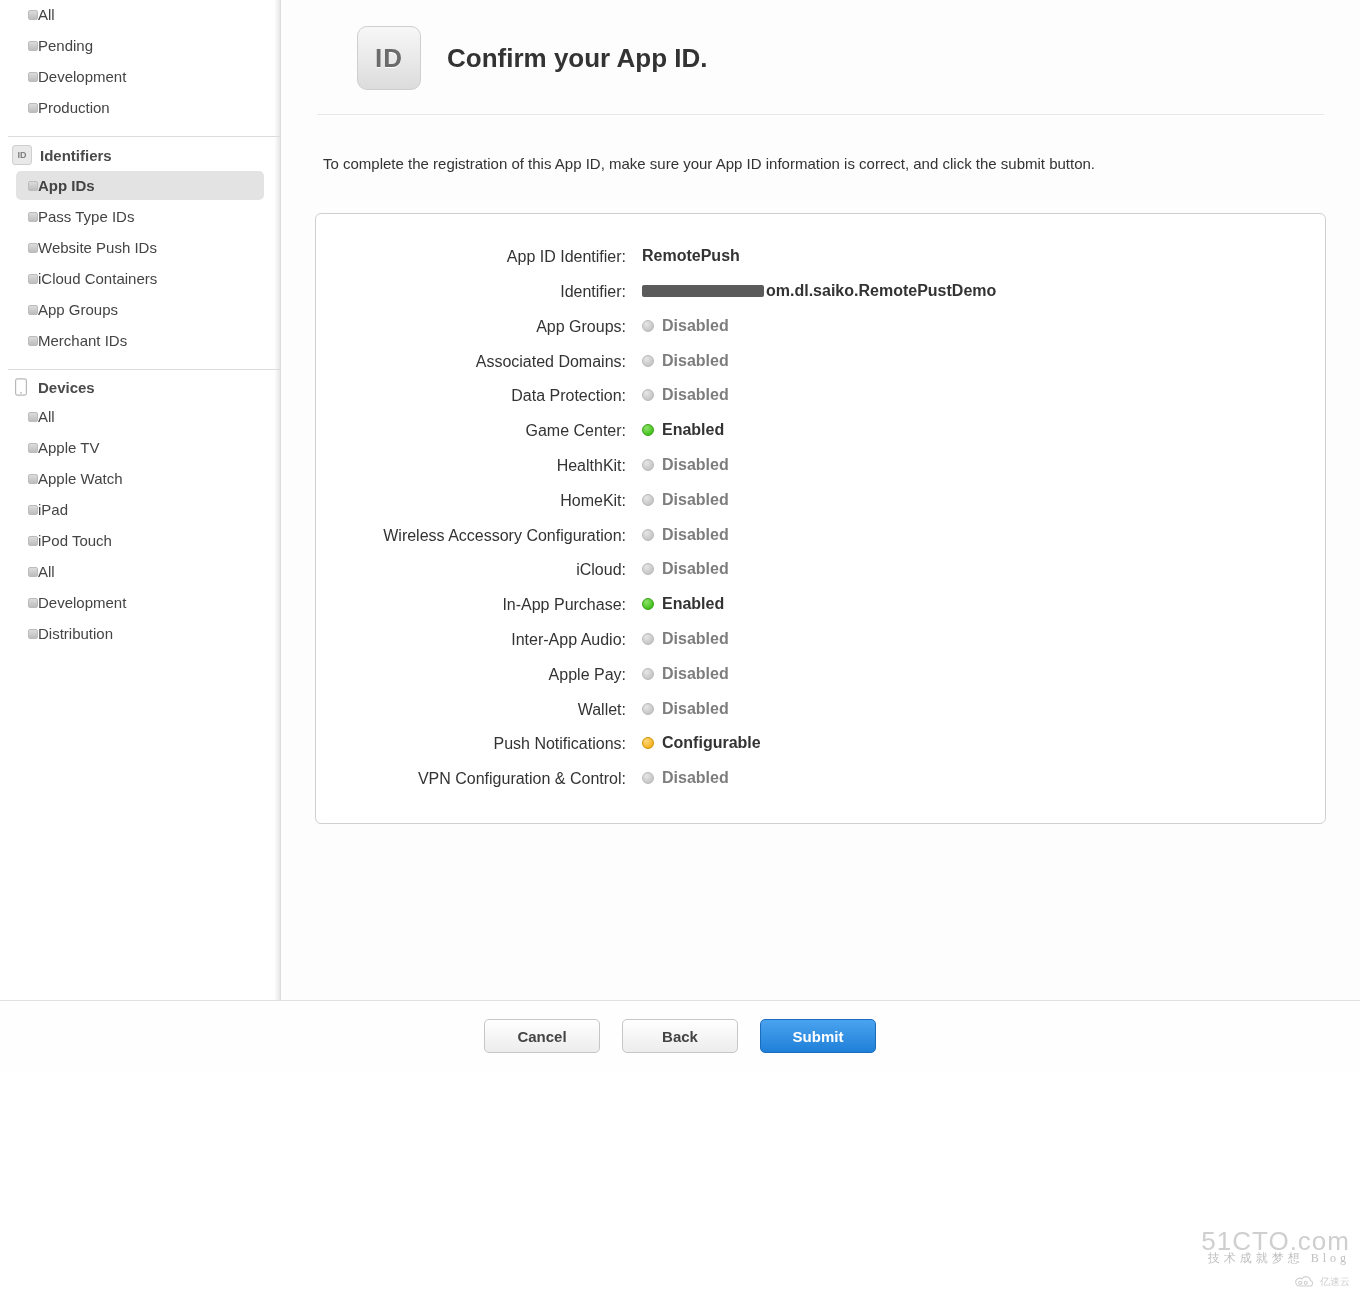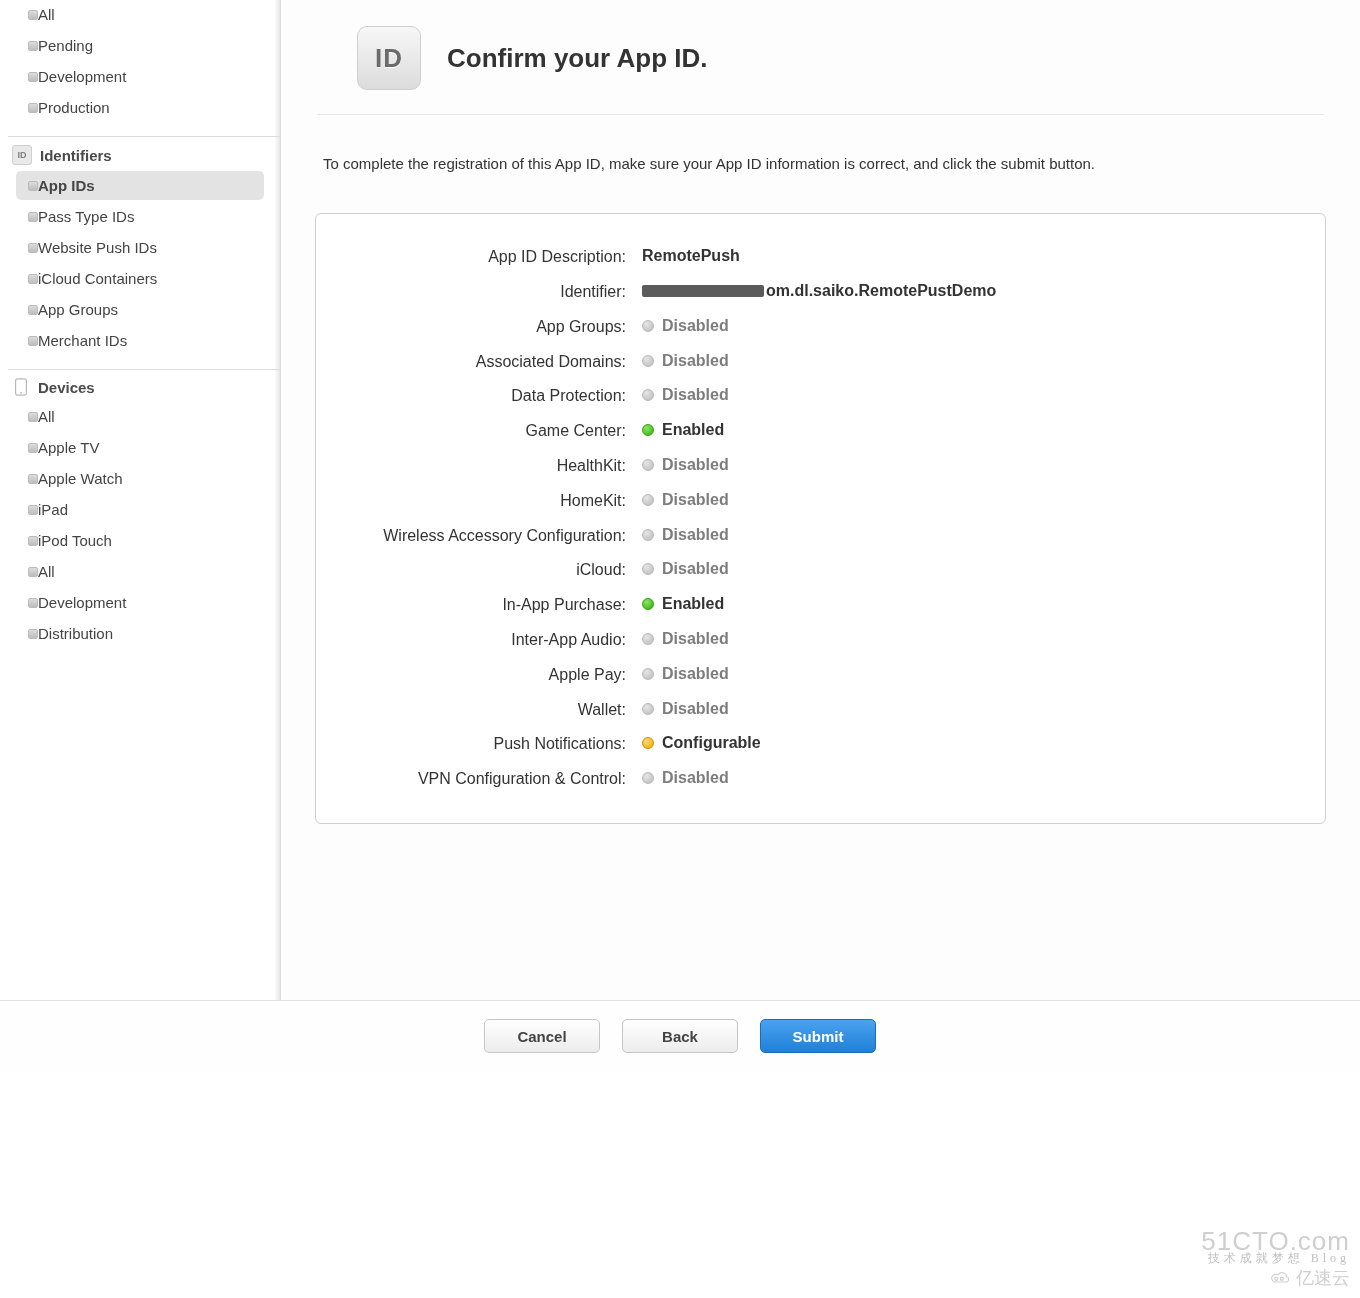--- a/index.html
+++ b/index.html
@@ -36,21 +36,21 @@
   .vtxt.strong{color:#333;font-weight:700;}
   .redact{display:inline-block;width:122px;height:12px;background:#5b5b5b;border-radius:2px;margin-right:2px;vertical-align:middle;}
   
   .footer{position:absolute;left:0;right:0;top:992px;height:70px;border-top:1px solid #e2e2e2;display:flex;align-items:center;justify-content:center;gap:22px;background:#fefefe;margin-top:8px;}
   .btn{min-width:116px;height:34px;border-radius:5px;border:1px solid;font-size:15px;font-weight:600;cursor:pointer;}
   .btn.grey{background:linear-gradient(#ffffff,#ececec);border-color:#c6c6c6;color:#444;}
   .btn.blue{background:linear-gradient(#4aa3ef,#1f7fd8);border-color:#1a6dbd;color:#fff;}
   
   .wm1{position:absolute;right:10px;bottom:34px;font-family:Impact,'Arial Black',sans-serif;font-size:26px;color:#cfcfcf;letter-spacing:1px;line-height:0.9;text-align:right;}
   .wm1 .sub{font-family:Liberation Serif, serif;font-size:12px;color:#bfbfbf;letter-spacing:4px;display:block;}
-  .wm2{position:absolute;right:10px;bottom:8px;color:#cfcfcf;font-size:18px;font-family:"Microsoft YaHei",SimSun,sans-serif;display:flex;align-items:center;gap:4px;}
+  .wm2{position:absolute;right:10px;bottom:8px;color:#cfcfcf;font-size:10px;font-family:"Microsoft YaHei",SimSun,sans-serif;display:flex;align-items:center;gap:4px;}
   .wm2 svg{width:22px;height:16px;stroke:#cfcfcf;fill:none;stroke-width:1.4;}
 </style>
 </head>
 <body>
 
 <div class="app">
 
   <nav class="sidebar">
     <div class="side-group">
       <div class="side-item">
@@ -153,21 +153,21 @@
   <main class="main">
     <div class="header">
       <div class="id-badge">ID</div>
       <h1>Confirm your App ID.</h1>
     </div>
 
     <p class="instruction">To complete the registration of this App ID, make sure your App ID information is correct, and click the submit button.</p>
 
     <section class="panel">
       <div class="row">
-        <div class="k">App ID Description:</div>
+        <div class="k">App ID Identifier:</div>
         <div class="v">
             <span class="vtxt strong">RemotePush</span>
           </div>
       </div>
       <div class="row">
         <div class="k">Identifier:</div>
         <div class="v">
           <span class="vtxt strong" style="display:inline-flex;align-items:center;gap:0;">
             <span class="redact"></span>
               <span>om.dl.saiko.RemotePustDemo</span>

